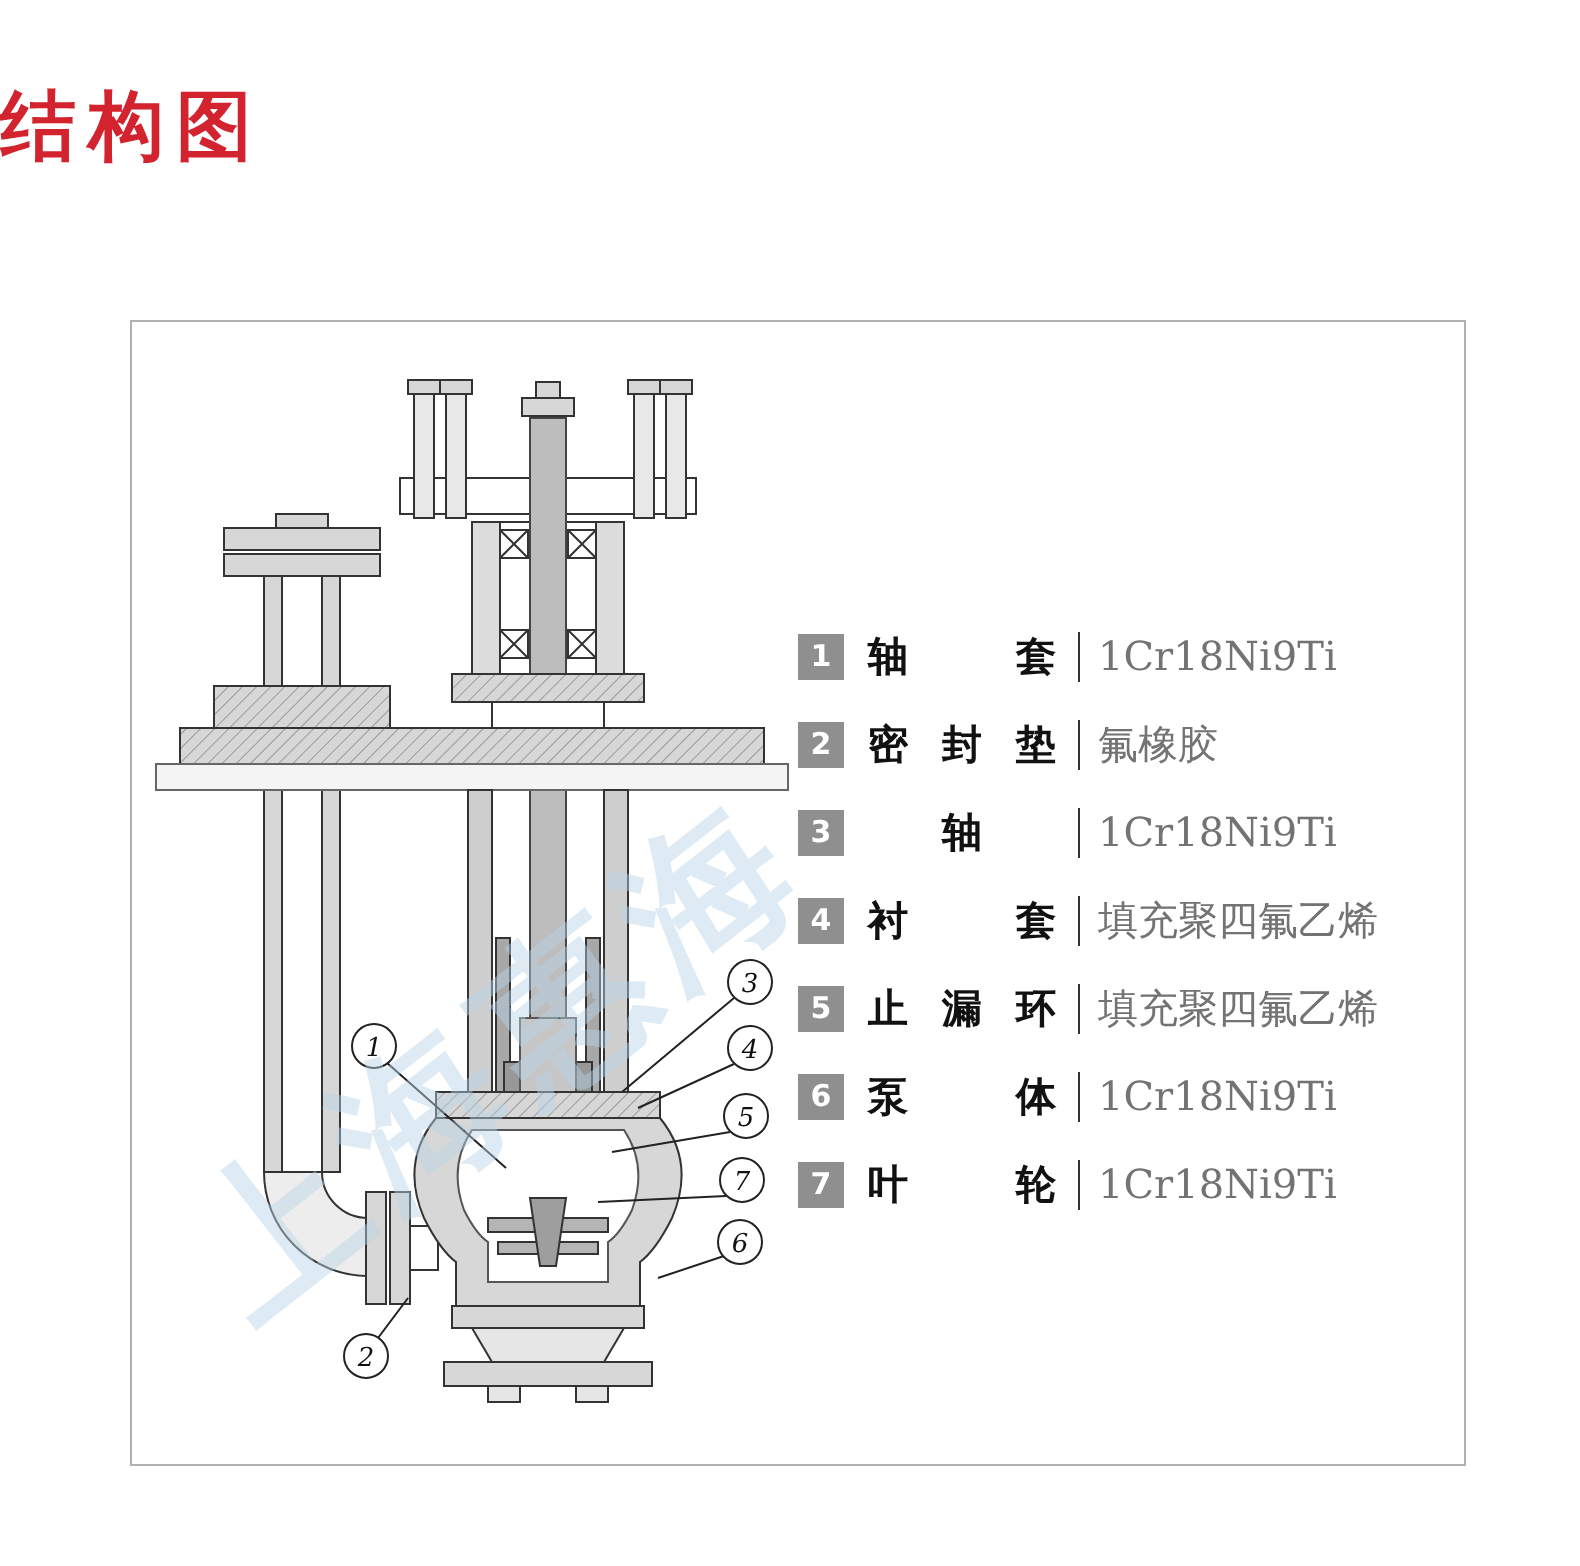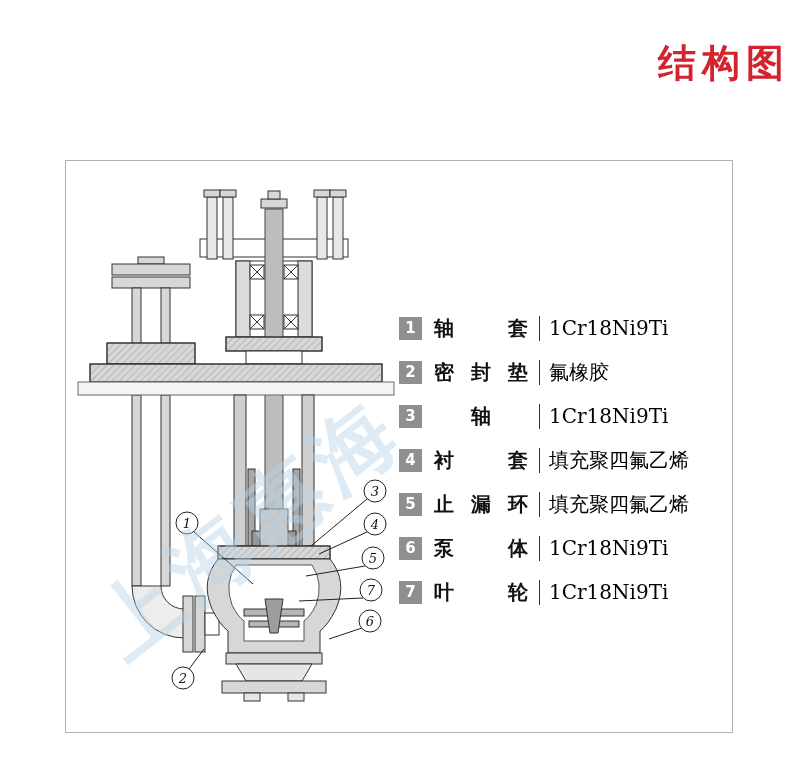--- a/index.html
+++ b/index.html
@@ -10,21 +10,21 @@
   }
   *{box-sizing:border-box;}
   html,body{margin:0;padding:0;}
   body{
     width:790px;height:783px;background:#fff;
     font-family:"DejaVu Sans",sans-serif;color:#111;
   }
   .page{position:relative;width:790px;height:783px;background:#fff;overflow:hidden;}
   .title{
     position:absolute;top:38px;left:0;width:100%;margin:0;
-    text-align:right;font-size:38px;font-weight:700;letter-spacing:6px;
+    text-align:left;font-size:38px;font-weight:700;letter-spacing:6px;
     color:var(--title-red);
     font-family:"DejaVu Sans",sans-serif;
   }
   .frame{
     position:absolute;left:65px;top:160px;width:668px;height:573px;
     border:1px solid var(--border-gray);background:#fff;
   }
   .diagram{position:absolute;left:10px;top:8px;z-index:1;}
   .watermark{
     position:absolute;left:42px;top:424px;z-index:3;
@@ -42,21 +42,21 @@
     font-size:15px;font-weight:700;
   }
   .pname{
     width:94px;flex:0 0 94px;display:flex;justify-content:space-between;
     font-size:20px;font-weight:700;color:#111;
     font-family:"DejaVu Sans",sans-serif;
   }
   .pname.single{justify-content:center;}
   .vline{width:1px;height:25px;background:#333;margin:0 9px 0 11px;flex:0 0 1px;}
   .pmat{
-    font-size:20px;color:#000000;
+    font-size:20px;color:#737373;
     font-family:"DejaVu Serif",serif;
     white-space:nowrap;
   }
 </style>
 </head>
 <body>
 
 <div class="page">
 
   <h1 class="title">结构图</h1>

